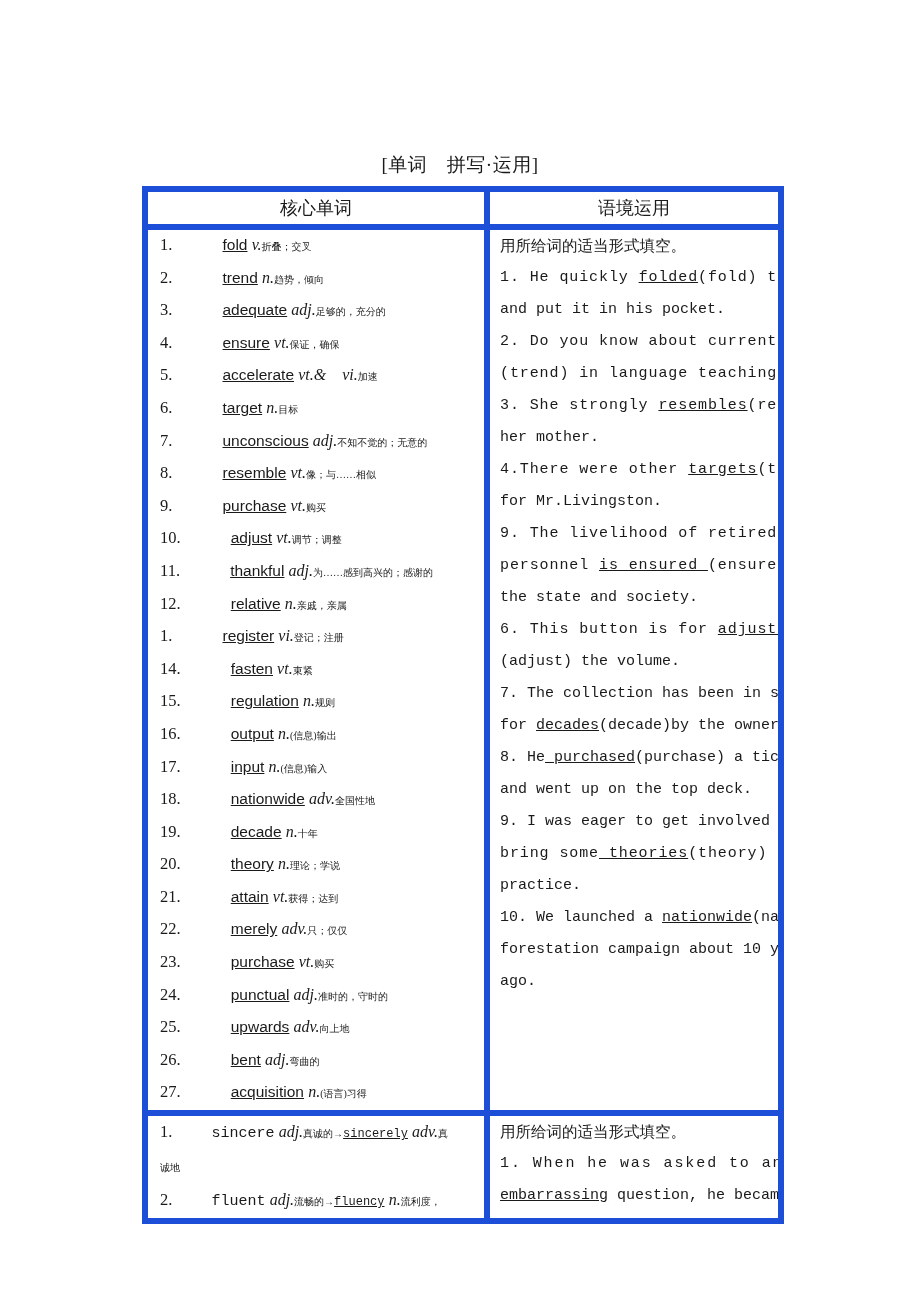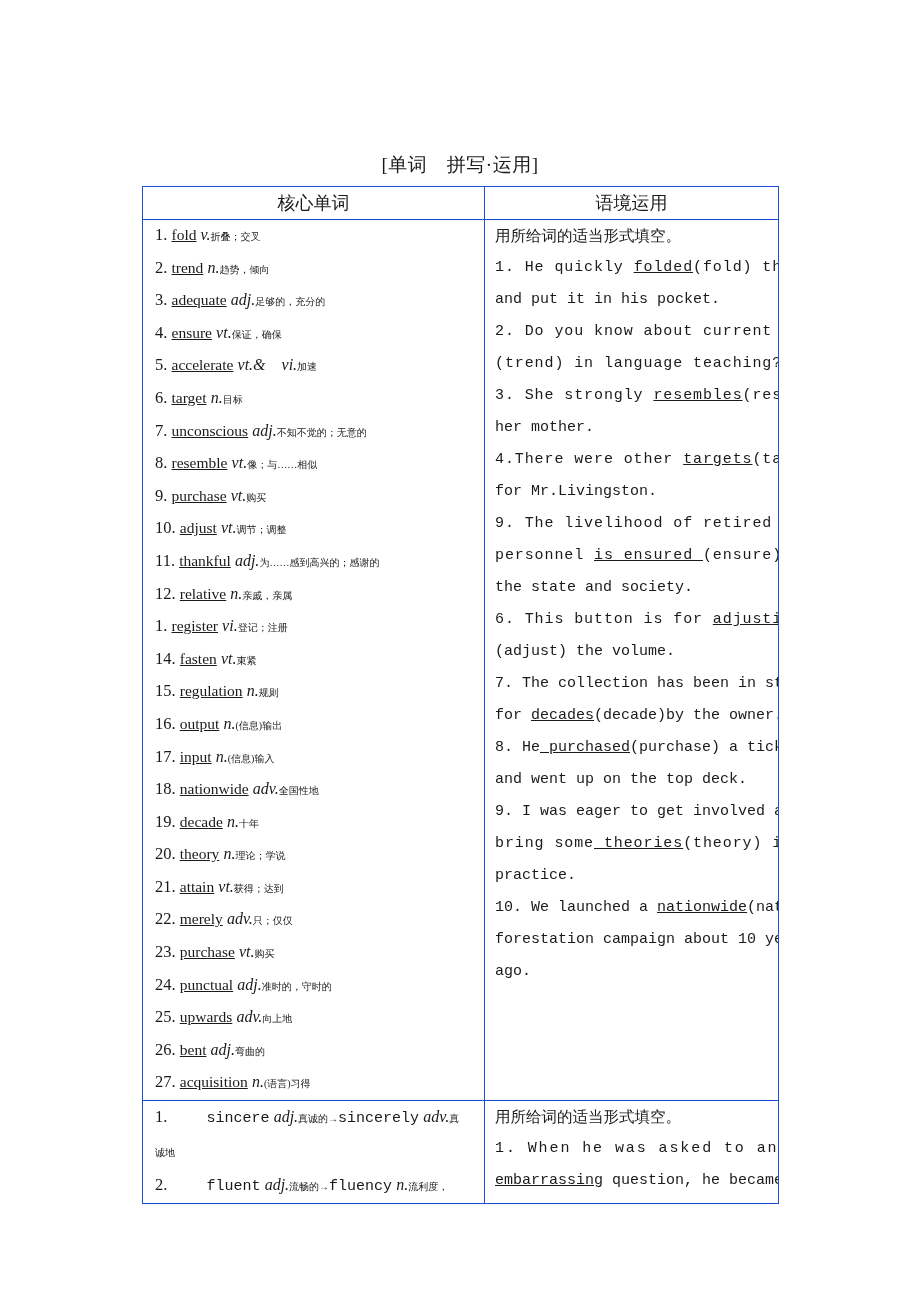--- a/index.html
+++ b/index.html
@@ -39,21 +39,21 @@
   
   .vocab-table {
     position: absolute;
     left: 142px;
     top: 170px;
     width: 636px;
     border-collapse: collapse;
     table-layout: fixed;
   }
   .vocab-table td {
-    border: 1px solid #1d4ed8;
+    border: 6px solid #1d4ed8;
     padding: 0;
     vertical-align: top;
   }
   .col-left  { width: 342px; }
   .col-right { width: 294px; }
 
   .hdr-cell {
     text-align: center;
     font-size: 18px;
     line-height: 32px;
@@ -75,22 +75,23 @@
     font-size: 16.5px;
     line-height: 30.6px;
     white-space: nowrap;
     font-family: "Liberation Serif", "DejaVu Serif", serif;
   }
   .num {
     font-family: "Liberation Serif", "DejaVu Serif", serif;
   }
   .hw {
     text-decoration: underline;
-    font-family: Liberation Serif, serif;
+    font-family: Liberation Sans, sans-serif;
     font-size: 15.5px;
+    margin-left: 46px;
   }
   .pos {
     font-style: italic;
     font-family: "Liberation Serif", "DejaVu Serif", serif;
     font-size: 16px;
   }
   .cn {
     font-family: Liberation Serif, serif;
     font-size: 10px;
   }
@@ -130,21 +131,22 @@
     white-space: nowrap;
     font-family: "Liberation Serif", "DejaVu Serif", serif;
   }
   .derived-line .dw {
     font-family: "Liberation Mono", "DejaVu Sans Mono", monospace;
     font-size: 15px;
     margin-left: 35px;
   }
   .derived-line .dwu {
     font-family: "Liberation Mono", "DejaVu Sans Mono", monospace;
-    font-size: 15px;
+    font-size: 12px;
+    text-decoration: underline;
   }
 </style>
 </head>
 <body>
 
 <div class="page">
 
   <div class="section-title">[单词　拼写·运用]</div>
 
   <table class="vocab-table">

